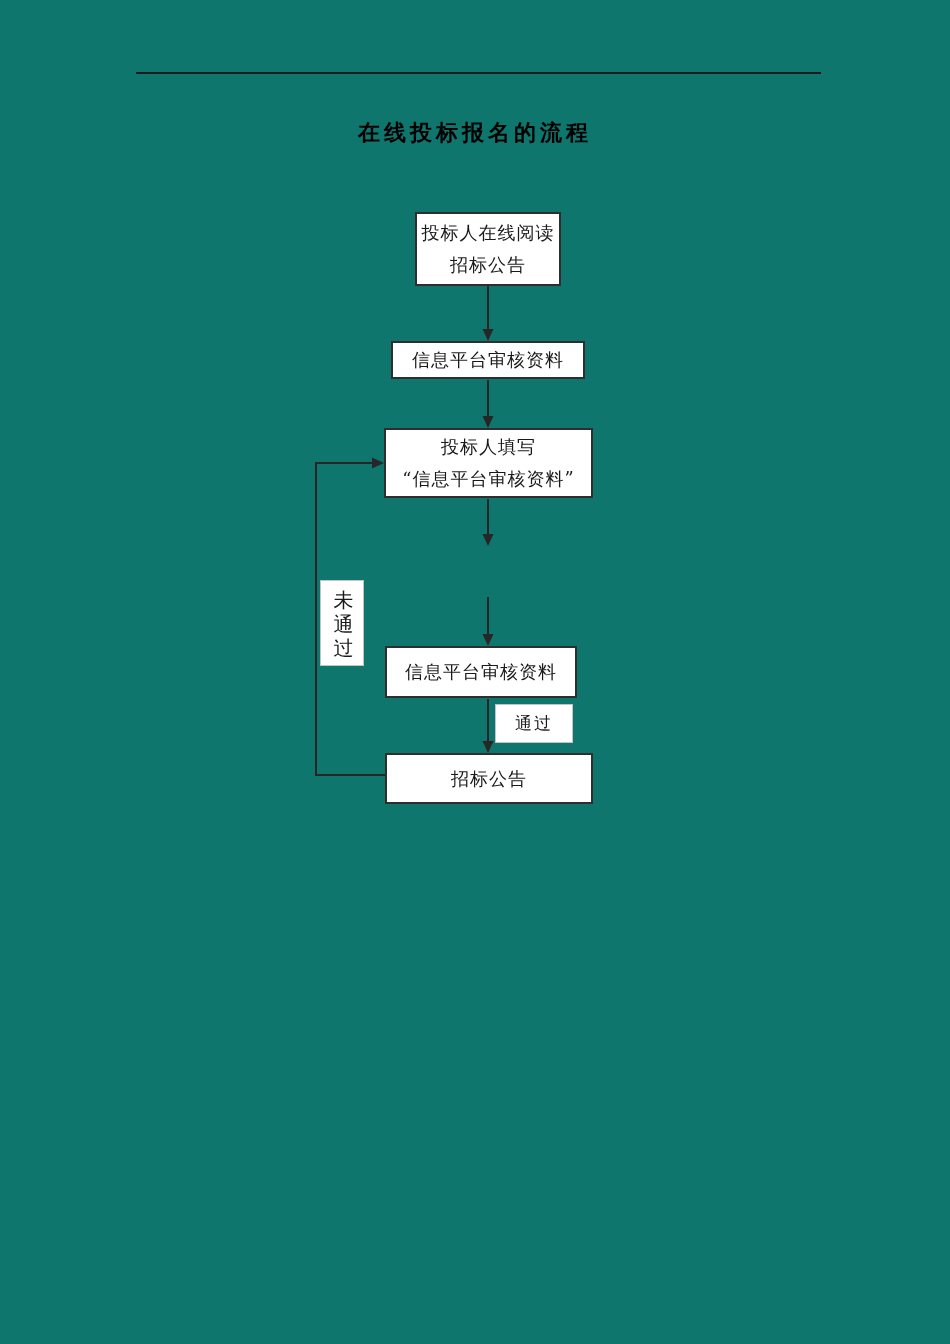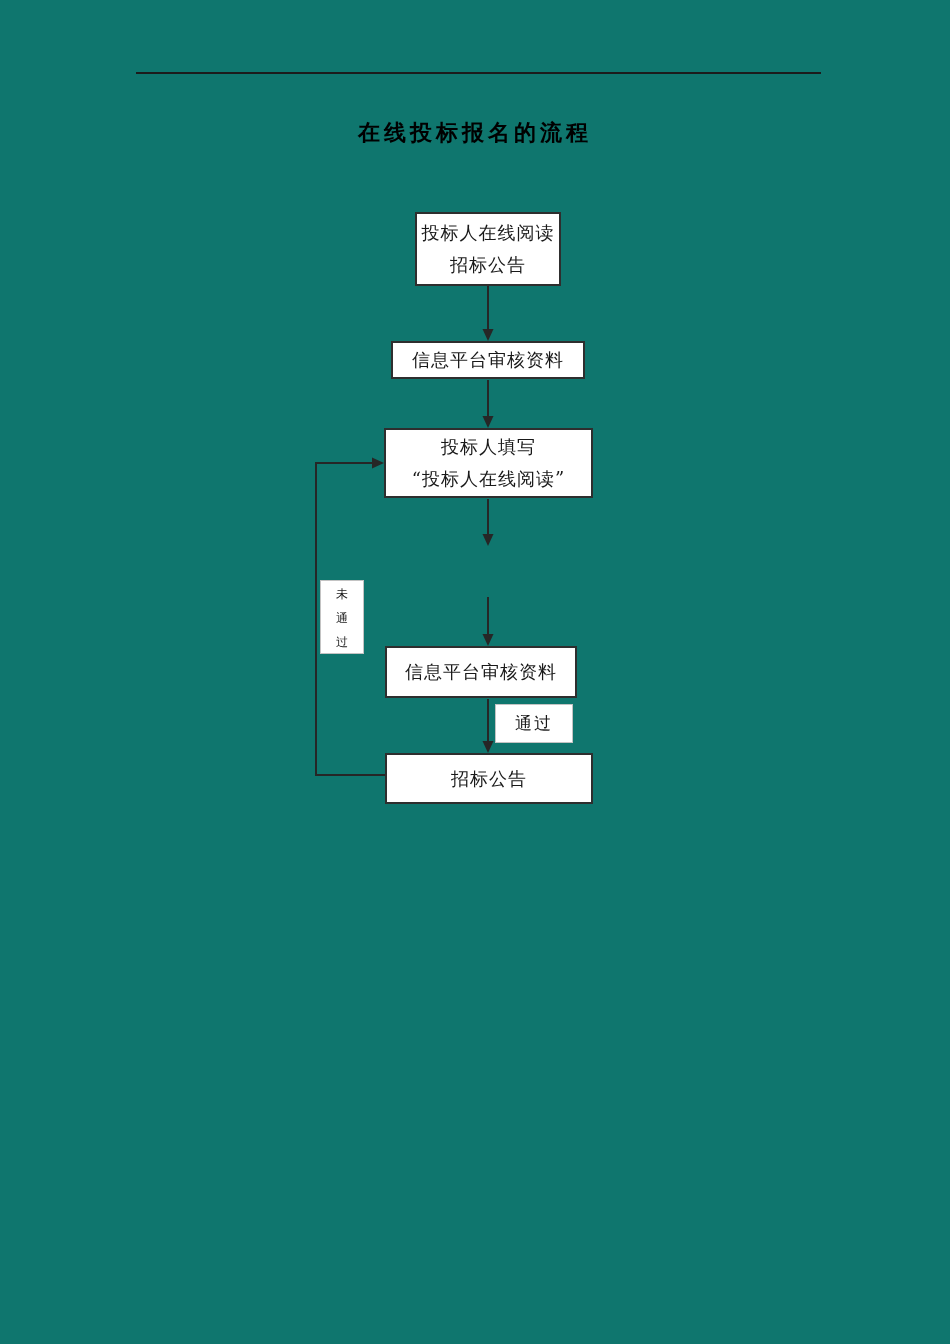--- a/index.html
+++ b/index.html
@@ -68,22 +68,22 @@
     text-align: center;
     color: #191919;
     z-index: 2;
   }
   #label-pass {
     left: 495px; top: 704px; width: 78px; height: 39px;
     font-size: 17px;
     letter-spacing: 2px;
   }
   #label-fail {
-    left: 320px; top: 580px; width: 44px; height: 74px;
-    font-size: 12px;
+    left: 320px; top: 580px; width: 44px; height: 86px;
+    font-size: 20px;
     line-height: 24px;
     padding-top: 1px;
     word-break: break-all;
   }
   #label-fail span {
     display: inline-block;
     width: 17px; 
   }
   #connectors {
     position: absolute;
@@ -124,21 +124,21 @@
     <span>投标人在线阅读</span>
     <span>招标公告</span>
   </div>
 
   <div class="node" id="node-view">
     <span>信息平台审核资料</span>
   </div>
 
   <div class="node" id="node-fill">
     <span>投标人填写</span>
-    <span>“投标人在线阅读”</span>
+    <span>“信息平台审核资料”</span>
   </div>
 
 
   <div class="node" id="node-review">
     <span>信息平台审核资料</span>
   </div>
 
   <div class="node" id="node-success">
     <span>招标公告</span>
   </div>

